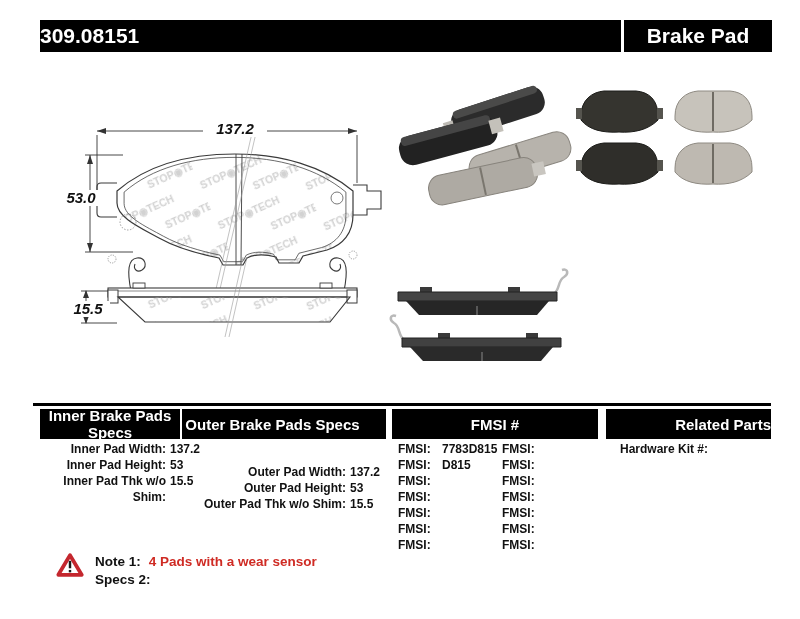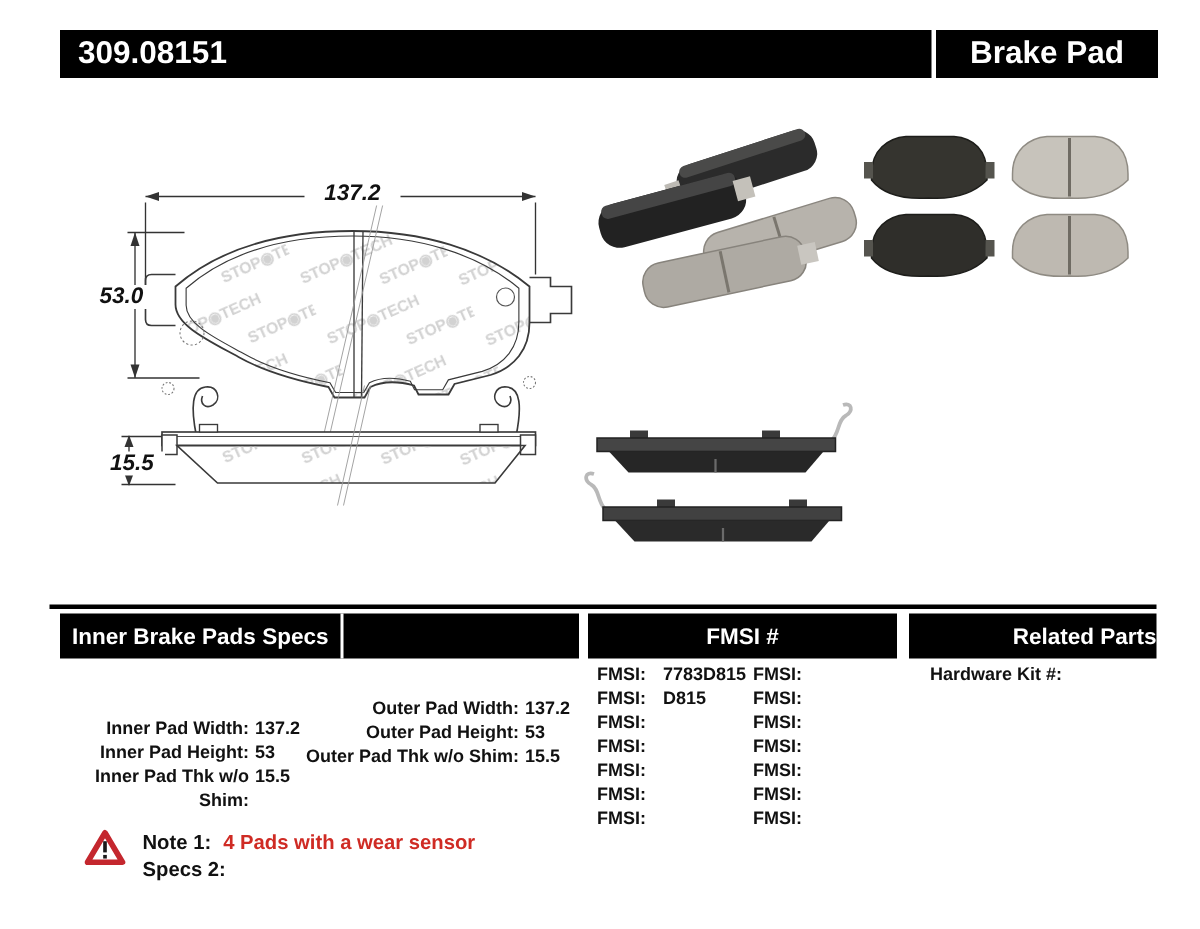--- a/index.html
+++ b/index.html
@@ -1,45 +1,45 @@
 <!DOCTYPE html>
 <html><head>
 <meta charset="utf-8">
 <style>
   * { margin:0; padding:0; box-sizing:border-box; }
   html,body { width:800px; height:619px; background:#fff; font-family:"Liberation Sans", sans-serif; }
   #page { position:relative; width:800px; height:619px; background:#fff; overflow:hidden; }
 
   .black-bar { position:absolute; background:#000; color:#fff; font-weight:bold; }
-  #hdr-left  { left:40px; top:20px; width:581px; height:32px; font-size:21px; line-height:32px; padding-left:12px; }
+  #hdr-left  { left:40px; top:20px; width:581px; height:32px; font-size:21px; line-height:32px; padding-left:0; }
   #hdr-right { left:624px; top:20px; width:148px; height:32px; font-size:21px; line-height:32px; text-align:center; }
 
   #drawing { position:absolute; left:55px; top:95px; width:330px; height:270px; }
   .dim-label { position:absolute; background:#fff; font-weight:bold; font-style:italic; font-size:15px; text-align:center; color:#111; line-height:16px; }
   #dim-width  { left:203px; top:121px; width:64px; }
   #dim-height { left:58px;  top:190px; width:46px; }
   #dim-thk    { left:66px;  top:301px; width:44px; }
 
   #photo-angled { position:absolute; left:392px; top:76px;  width:190px; height:130px; }
   #photo-flat   { position:absolute; left:574px; top:86px;  width:182px; height:108px; }
   #photo-edge   { position:absolute; left:386px; top:256px; width:188px; height:108px; }
 
   #table-rule { position:absolute; left:33px; top:403px; width:738px; height:3px; background:#000; }
 
   .th-box { position:absolute; top:409px; height:30px; background:#000; color:#fff; font-weight:bold; font-size:15px; display:flex; align-items:center; }
   #th-specs   { left:40px;  width:346px; }
   #th-fmsi    { left:392px; width:206px; justify-content:center; }
   #th-related { left:606px; width:165px; justify-content:flex-end; }
   .th-half { text-align:center; }
-  #th-inner { width:187px; }
+  #th-inner { width:140px; }
   #th-outer { width:181px; }
   .th-div { width:2px; height:100%; background:#fff; }
 
   .spec-col { position:absolute; top:441px; }
-  #col-inner { left:36px;margin-top:36px; }
+  #col-inner { left:36px; }
   #col-outer { left:200px;margin-top:23px; }
   .spec-row { display:flex; height:16px; line-height:16px; font-size:12px; font-weight:bold; color:#111; }
   #col-inner .spec-lbl { width:130px; text-align:right; }
   #col-outer .spec-lbl { width:146px; text-align:right; }
   .spec-val { padding-left:4px; min-width:44px; text-align:left; }
 
   .fmsi-col { position:absolute; top:441px; }
   #col-fmsi-left  { left:398px; }
   #col-fmsi-right { left:502px; }
   .fmsi-row { display:flex; height:16px; line-height:16px; font-size:12px; font-weight:bold; color:#111; }
@@ -207,20 +207,21 @@
       <path d="M24,45 L167,45 L155,59 L37,59 Z" fill="#2a2a2a"></path>
       <line x1="96" y1="50" x2="96" y2="59" stroke="#6a6a6a" stroke-width="1.5"></line>
     </g>
   </svg>
 
   <div id="table-rule"></div>
 
   <div id="th-specs" class="th-box">
     <div id="th-inner" class="th-half">Inner Brake Pads Specs</div>
     <div class="th-div"></div>
+    <div id="th-outer" class="th-half">Outer Brake Pads Specs</div>
   </div>
   <div id="th-fmsi" class="th-box">
     <span>FMSI #</span>
   </div>
   <div id="th-related" class="th-box">
     <span>Related Parts</span>
   </div>
 
   <div id="col-inner" class="spec-col">
     <div class="spec-row">

